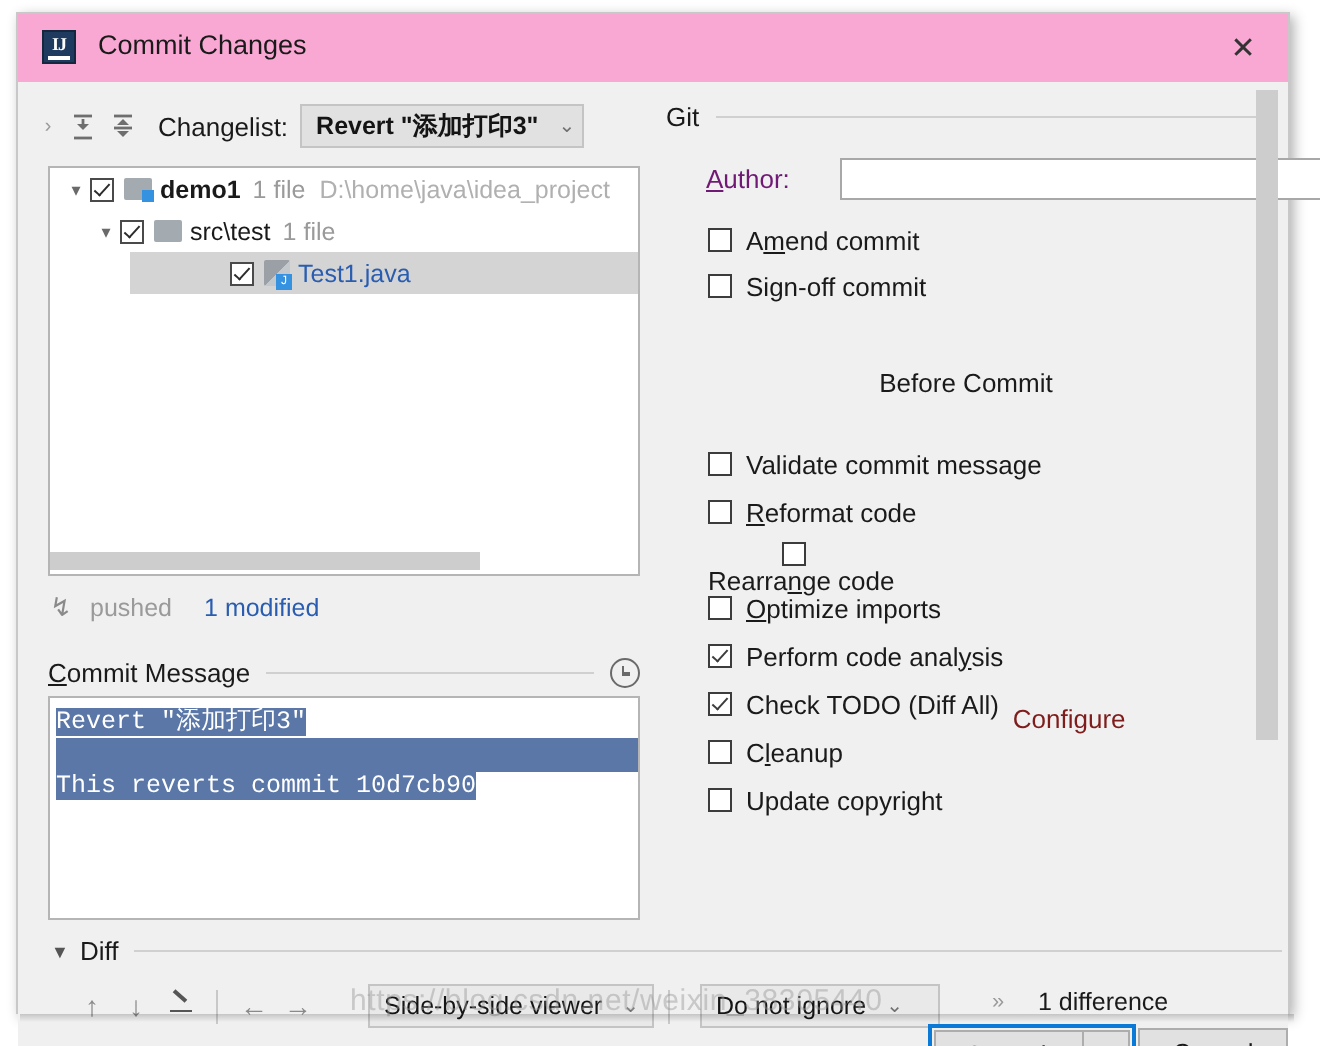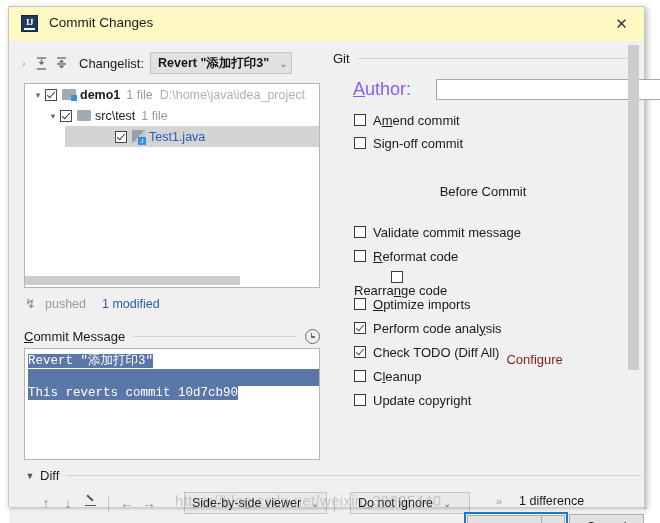--- a/index.html
+++ b/index.html
@@ -20,21 +20,21 @@
     left: 8px; top: 6px;
     width: 637px; height: 501px;
     background: #f0f0f0;
     border: 1px solid #c8c8c8;
     box-shadow: 2px 2px 6px rgba(0,0,0,0.30);
     box-sizing: border-box;
   }
   .titlebar {
     position: relative;
     height: 34px;
-    background: #fef9c3;
+    background: #f9a8d4;
     border-bottom: 1px solid #6d28d9;
   }
   .app-icon {
     position: absolute; left: 12px; top: 8px;
     width: 17px; height: 17px;
     background: #1e3a5f;
     border: 1px solid #13273f;
     box-sizing: border-box;
   }
   .app-icon .ij {
@@ -263,21 +263,21 @@
   }
   #git-header { left: 6px; top: 10px; width: 300px; }
   #git-header .ln { flex: 1; }
   #before-header { left: 6px; top: 143px; width: 300px; flex-direction: column; }
   #before-header .ln { flex: 1; }
 
   .author-row {
     position: absolute; left: 26px; top: 38px;
     display: flex; align-items: center;
   }
-  .author-lbl { font-size: 18px; color: #8b5cf6; margin-right: 25px; }
+  .author-lbl { font-size: 13px; color: #701a75; margin-right: 25px; }
   .author-input {
     width: 243px; height: 21px;
     border: 1px solid #a8a8a8;
     background: #ffffff;
     box-sizing: border-box;
     font-size: 12.5px;
     padding: 0 4px;
     font-family: "Liberation Sans", sans-serif;
     outline: none;
   }

